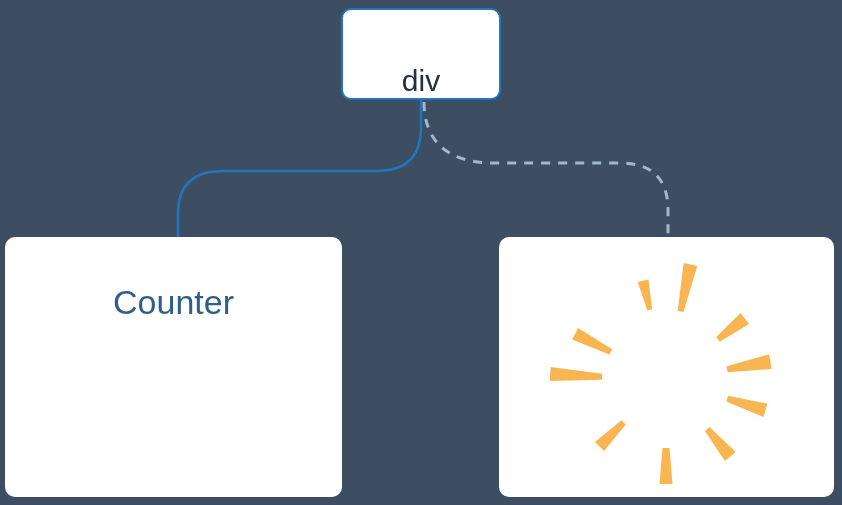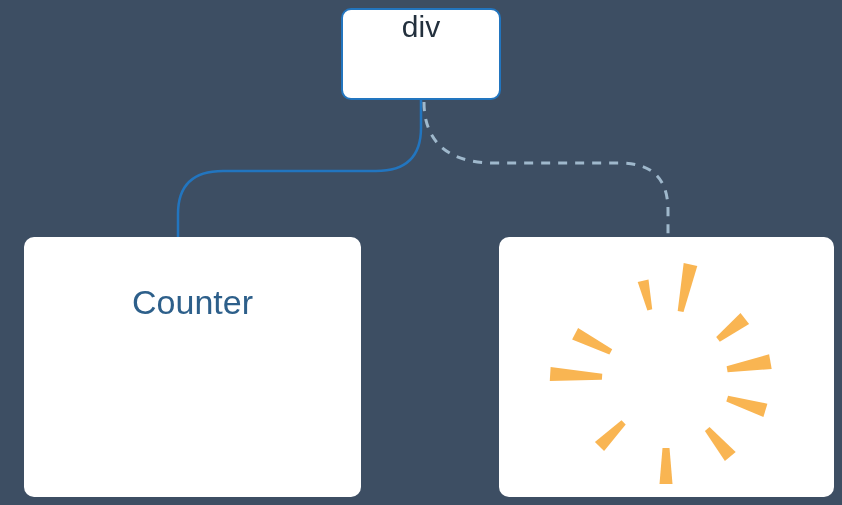--- a/index.html
+++ b/index.html
@@ -23,34 +23,34 @@
   }
   .node-box {
     position: absolute;
     left: 341px; top: 8px;
     width: 160px; height: 92px;
     background: #ffffff;
     border: 2px solid #2275bf;
     border-radius: 10px;
     box-sizing: border-box;
     display: flex;
-    align-items: flex-start;
+    align-items: flex-end;
     justify-content: center;
     font-size: 30px;
     color: #23303d;
   }
   .card {
     position: absolute;
     top: 237px;
     width: 337px; height: 260px;
     background: #ffffff;
     border-radius: 10px;
     box-sizing: border-box;
   }
-  .card-left { left: 24px; }
+  .card-left { left: 5px; }
   .card-right { left: 499px; width: 335px; }
   .counter-title {
     margin-top: 46px;
     text-align: center;
     font-size: 34px;
     color: #2d5f8a;
   }
   .state-pill {
     position: absolute;
     left: 36px; top: 121px;

